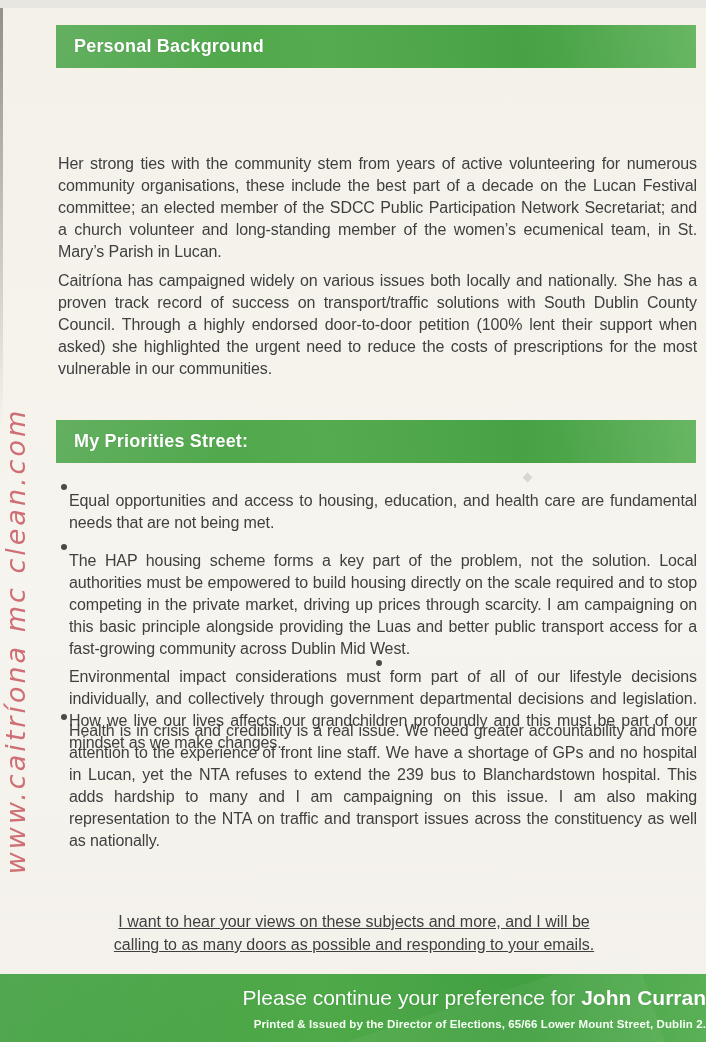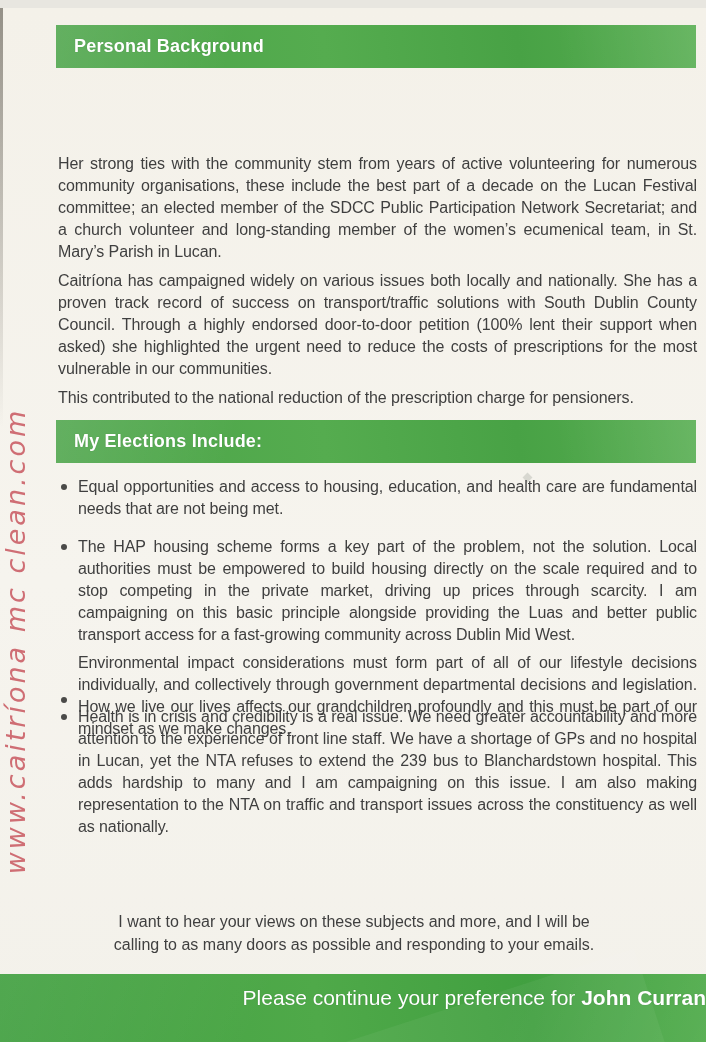--- a/index.html
+++ b/index.html
@@ -46,20 +46,21 @@
     line-height: 22px;
     text-align: justify;
     letter-spacing: -0.1px;
   }
   .bullet-item {
     position: absolute;
     left: 58px;
     width: 639px;
     display: flex;
     align-items: flex-start;
+    flex-direction: column;
   }
   .bullet-dot {
     flex: 0 0 auto;
     width: 6px; height: 6px;
     margin: 8px 0 0 3px;
     border-radius: 50%;
     background: #4a4a48;
   }
   .bullet-text {
     margin-left: 11px;
@@ -69,20 +70,21 @@
     letter-spacing: -0.1px;
   }
   .closing {
     position: absolute;
     left: 98px;
     width: 512px;
     top: 886px;
     font-size: 16px;
     line-height: 23px;
     text-align: center;
+    text-decoration: underline;
   }
   .handwriting {
     position: absolute;
     left: -272px;
     top: 605px;
     width: 600px;
     height: 56px;
     transform: rotate(-90deg);
     color: #cb6068;
     font-family: "DejaVu Sans", sans-serif;
@@ -142,24 +144,23 @@
 <div class="page">
 
   <div class="scan-edge"></div>
 
   <div class="green-bar" style="top:17px;">
     <span class="bar-title">Personal Background</span>
   </div>
 
   <p class="body-text" style="top:129px;">Her strong ties with the community stem from years of active volunteering for numerous community organisations, these include the best part of a decade on the Lucan Festival committee; an elected member of the SDCC Public Participation Network Secretariat; and a church volunteer and long-standing member of the women’s ecumenical team, in St. Mary’s Parish in Lucan.</p>
   <p class="body-text" style="top:246px;">Caitríona has campaigned widely on various issues both locally and nationally. She has a proven track record of success on transport/traffic solutions with South Dublin County Council. Through a highly endorsed door-to-door petition (100% lent their support when asked) she highlighted the urgent need to reduce the costs of prescriptions for the most vulnerable in our communities.</p>
-  <p class="body-text" style="top:363px;">This contributed to the national reduction of the prescription charge for pensioners.</p>
 
   <div class="green-bar" style="top:412px;">
-    <span class="bar-title">My Elections Include:</span>
+    <span class="bar-title">My Priorities Street:</span>
   </div>
 
   <div class="scan-speck"></div>
 
   <div class="bullet-item" style="top:468px;">
     <span class="bullet-dot"></span>
     <span class="bullet-text">Equal opportunities and access to housing, education, and health care are fundamental needs that are not being met.</span>
   </div>
 
   <div class="bullet-item" style="top:528px;">
@@ -179,15 +180,16 @@
 
   <p class="closing">I want to hear your views on these subjects and more, and I will be calling to as many doors as possible and responding to your emails.</p>
 
   <div class="handwriting">www.caitríona mc clean.com</div>
 
   <div class="footer">
     <div class="footer-line1">
       <span>Please continue your preference for</span>
       <span class="candidate">John Curran</span>
     </div>
+    <div class="footer-line2">Printed &amp; Issued by the Director of Elections, 65/66 Lower Mount Street, Dublin 2.</div>
   </div>
 
 </div>
 
 </body></html>

